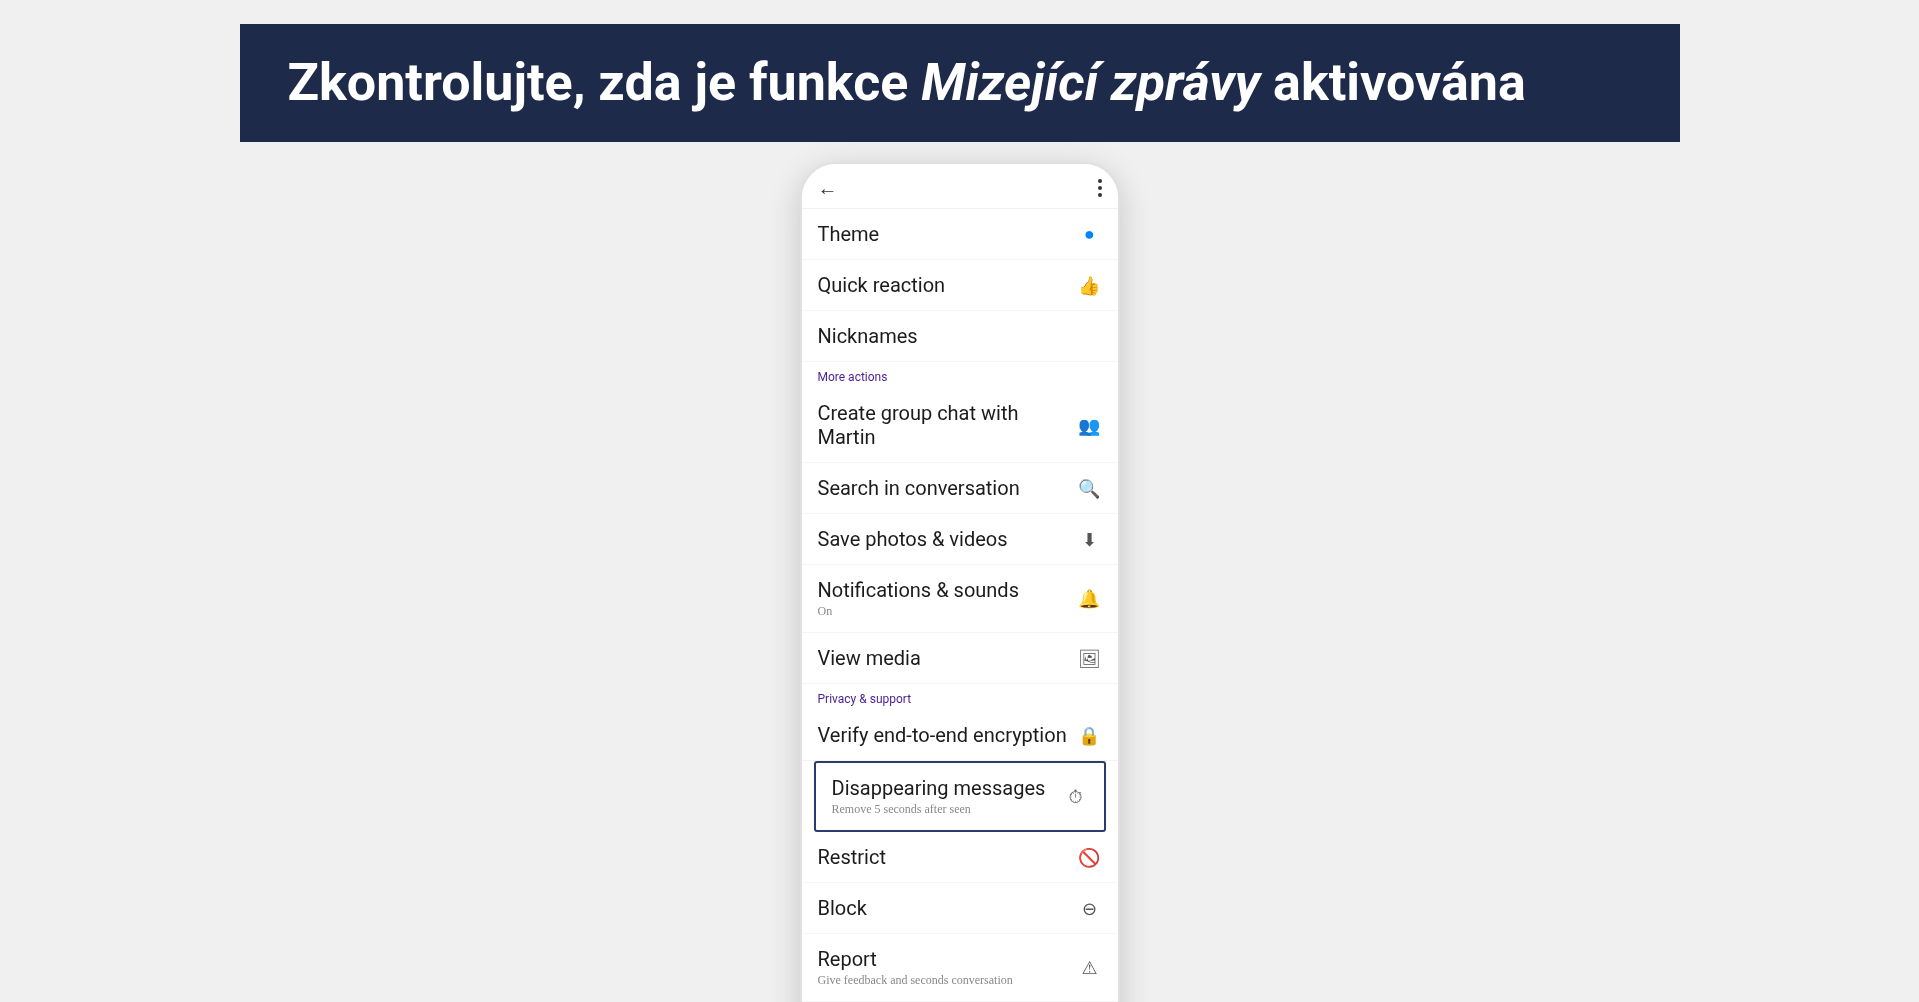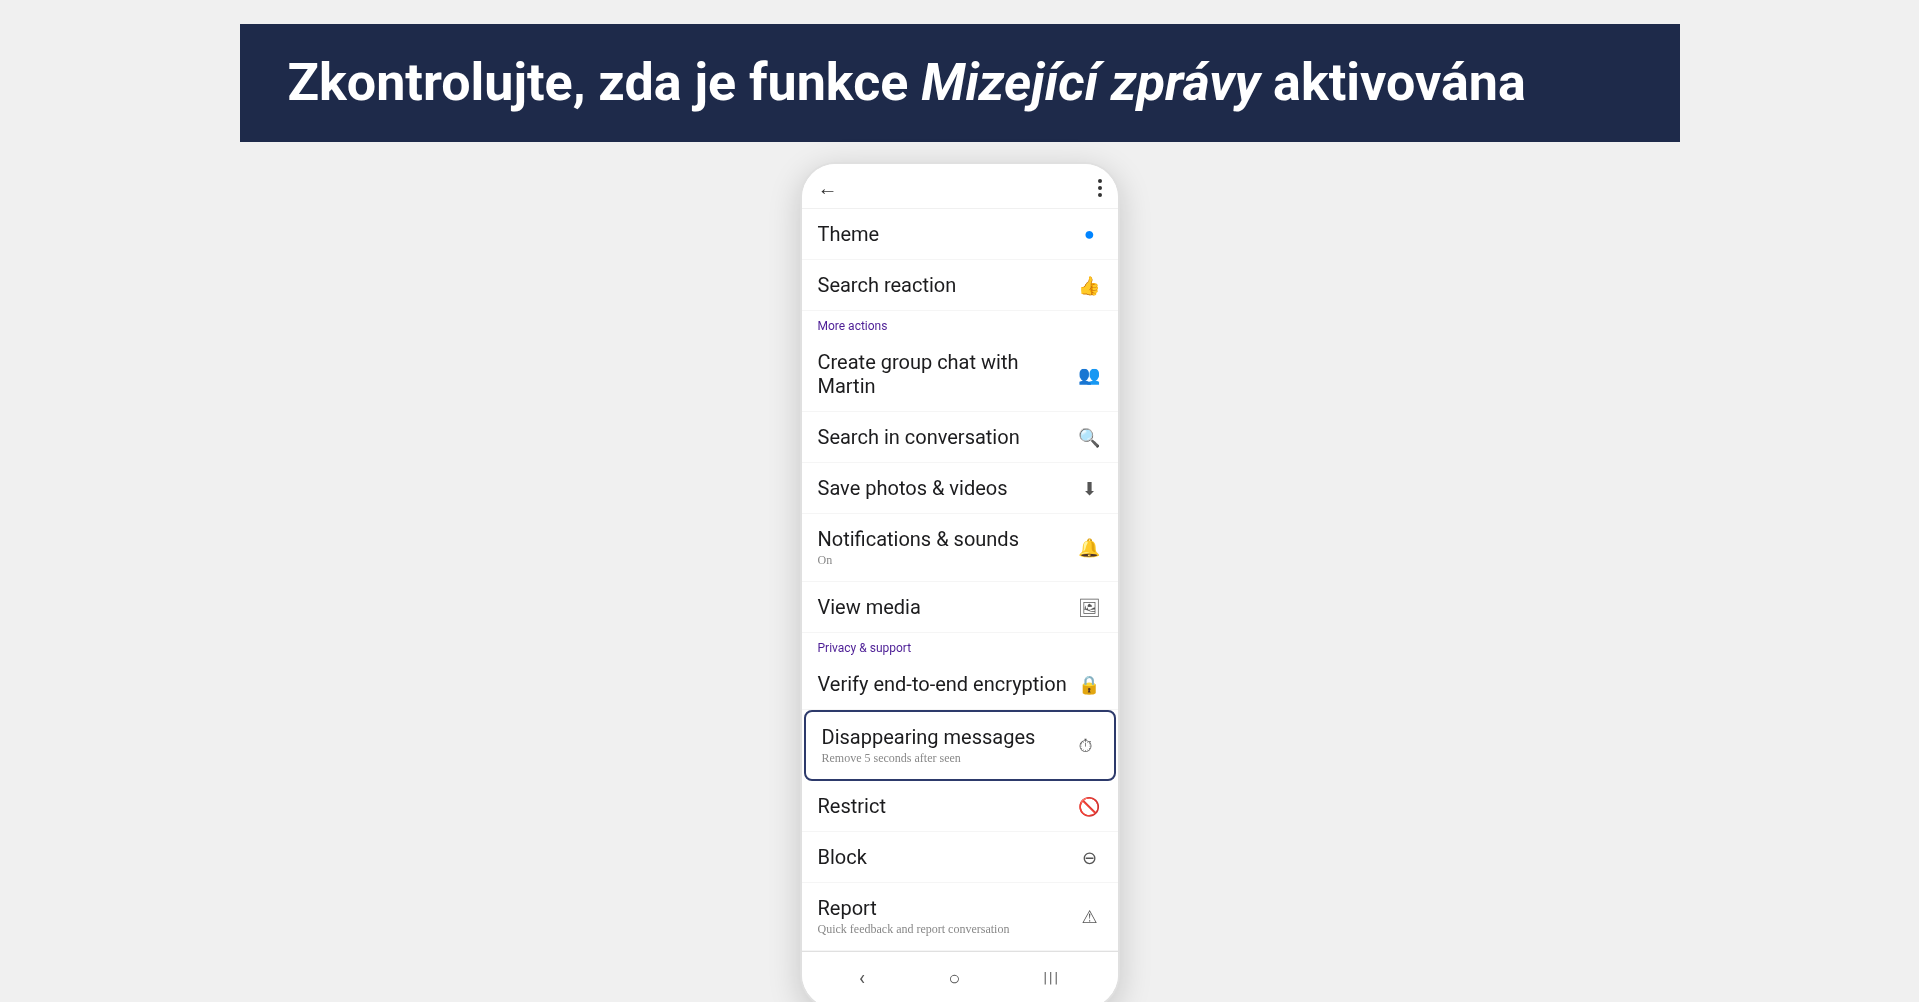--- a/index.html
+++ b/index.html
@@ -123,22 +123,22 @@
       min-width: 24px;
       text-align: center;
     }
     .menu-item-icon.blue {
       color: #0084ff;
     }
 
     
     .menu-item.highlighted {
       border: 2.5px solid #2d3a6b;
-      border-radius: 8px;
-      margin: 0 2px;
+      border-radius: 3px;
+      margin: 0 12px;
       background: #fff;
     }
 
     
     .phone-bottom-nav {
       display: flex;
       align-items: center;
       justify-content: space-around;
       padding: 14px 16px 18px 16px;
       background: #fff;
@@ -175,25 +175,31 @@
 
       <div class="menu-item">
         <div class="menu-item-left">
           <span class="menu-item-title">Theme</span>
         </div>
         <span class="menu-item-icon blue">●</span>
       </div>
 
       <div class="menu-item">
         <div class="menu-item-left">
-          <span class="menu-item-title">Search reaction</span>
+          <span class="menu-item-title">Quick reaction</span>
         </div>
         <span class="menu-item-icon blue">👍</span>
       </div>
 
+      <div class="menu-item">
+        <div class="menu-item-left">
+          <span class="menu-item-title">Nicknames</span>
+        </div>
+        <span class="menu-item-icon"></span>
+      </div>
 
 
       <div class="section-label">More actions</div>
 
       <div class="menu-item">
         <div class="menu-item-left">
           <span class="menu-item-title">Create group chat with Martin</span>
         </div>
         <span class="menu-item-icon">👥</span>
       </div>
@@ -254,21 +260,21 @@
       <div class="menu-item">
         <div class="menu-item-left">
           <span class="menu-item-title">Block</span>
         </div>
         <span class="menu-item-icon">⊖</span>
       </div>
 
       <div class="menu-item">
         <div class="menu-item-left">
           <span class="menu-item-title">Report</span>
-          <span class="menu-item-subtitle">Quick feedback and report conversation</span>
+          <span class="menu-item-subtitle">Give feedback and seconds conversation</span>
         </div>
         <span class="menu-item-icon">⚠</span>
       </div>
 
     </div>
 
     <div class="phone-bottom-nav">
       <span class="nav-icon">‹</span>
       <span class="nav-icon">○</span>
       <span class="nav-icon" style="font-size:14px; letter-spacing:2px;">|||</span>

